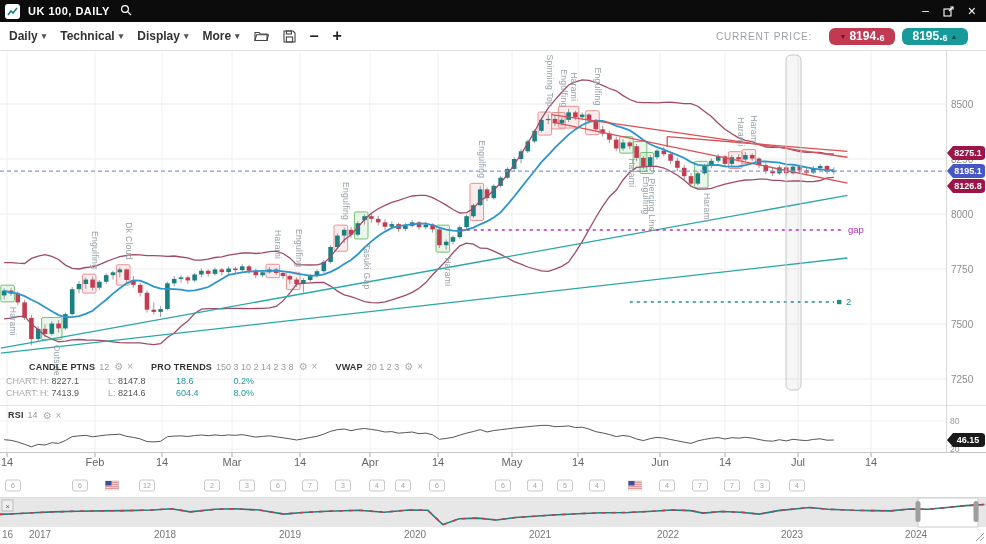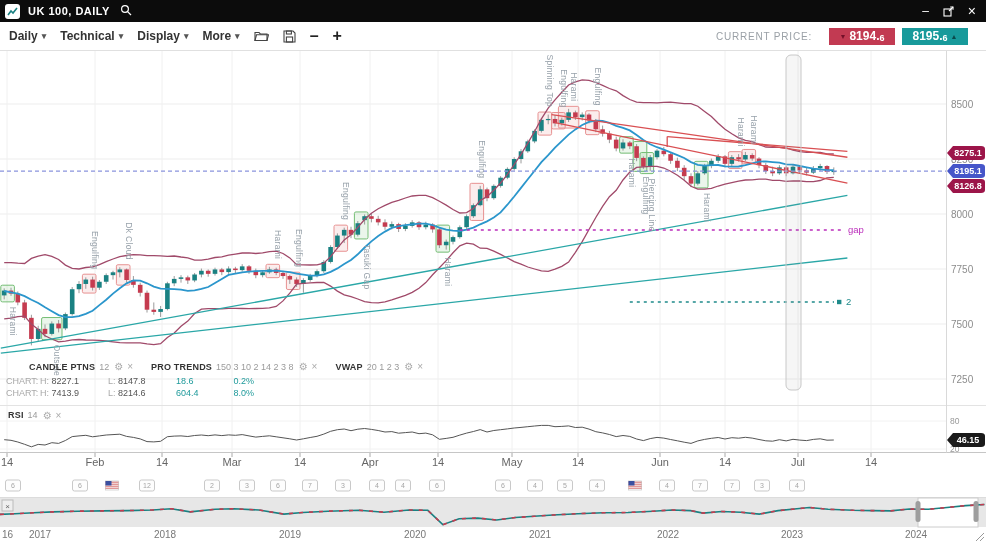--- a/index.html
+++ b/index.html
@@ -15,21 +15,21 @@
   .win-btn{color:#fff;font-size:12px;line-height:10px;cursor:default;display:flex;align-items:center;}
   
   .toolbar{left:0;top:22px;width:986px;height:28px;background:#fff;border-bottom:1px solid #e0e0e0;display:flex;align-items:center;font-size:12px;color:#222;}
   .menu{display:flex;align-items:center;gap:4px;margin-left:14px;font-weight:bold;color:#333;}
   .menu:first-child{margin-left:9px;}
   .caret{font-size:9px;color:#555;}
   .tb-icon{margin-left:14px;display:flex;align-items:center;}
   .tb-zoom{margin-left:14px;font-size:16px;font-weight:bold;color:#222;line-height:14px;}
   .cp-wrap{margin-left:auto;display:flex;align-items:center;padding-right:18px;}
   .cp-label{font-size:10px;color:#9aa0a6;letter-spacing:.8px;margin-right:10px;}
-  .px-box{width:66px;height:17px;border-radius:0;color:#fff;font-size:12px;font-weight:bold;display:flex;align-items:center;justify-content:center;margin-left:7px;}
+  .px-box{width:66px;height:17px;border-radius:6px;color:#fff;font-size:12px;font-weight:bold;display:flex;align-items:center;justify-content:center;margin-left:7px;}
   .px-sell{background:#c23a52;}
   .px-buy{background:#189a9b;}
   .px-box small{font-size:9px;margin-top:3px;}
   .px-arrow-dn{color:#741029;font-size:7px;margin-right:3px;}
   .px-arrow-up{color:#0b4a4b;font-size:7px;margin-left:3px;}
   
   .legend-row{left:6px;top:361px;display:flex;align-items:center;font-size:9px;color:#333;margin-left:23px;}
   .lg-group{display:flex;align-items:center;margin-right:18px;}
   .lg-name{font-weight:bold;letter-spacing:.2px;}
   .lg-params{color:#9b9b9b;margin-left:4px;}

